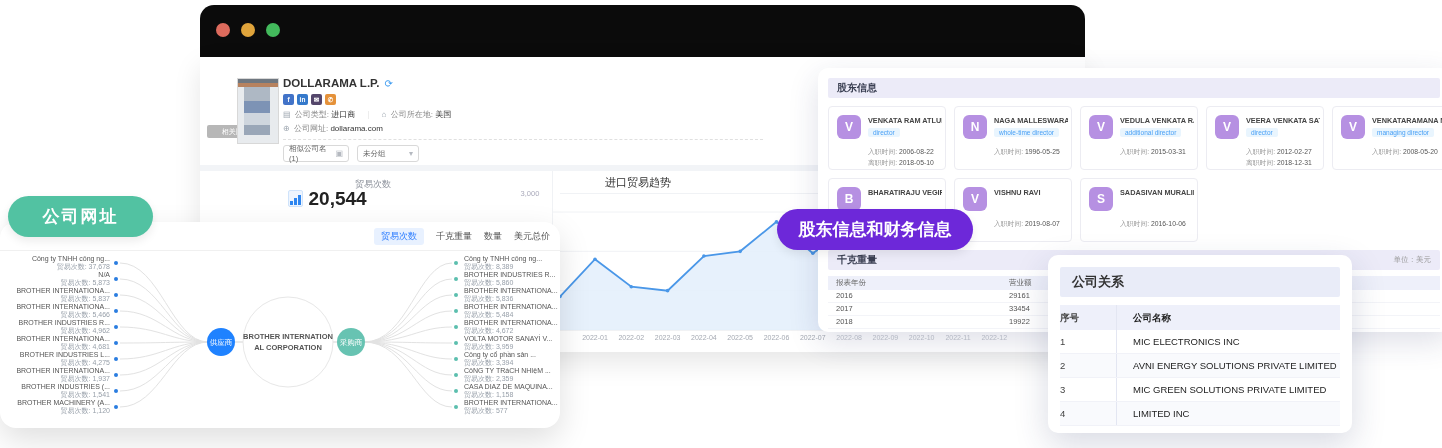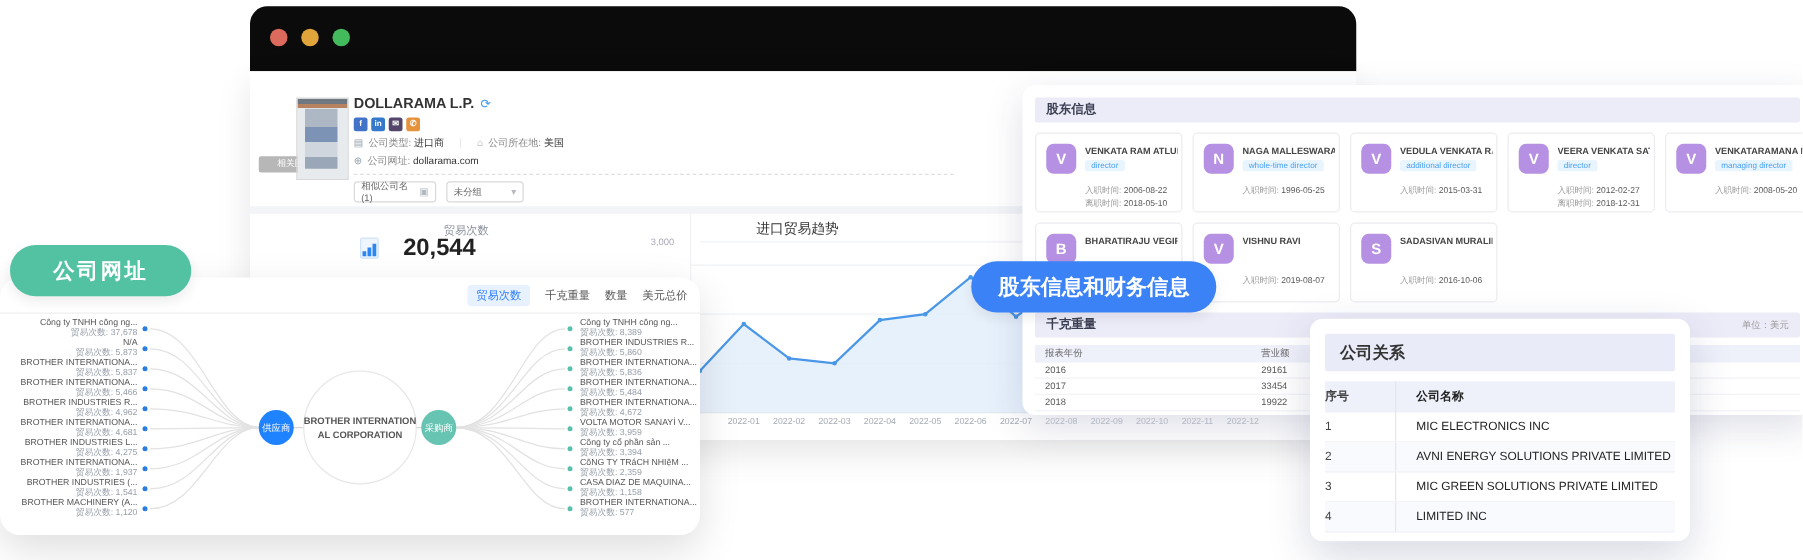--- a/index.html
+++ b/index.html
@@ -32,21 +32,21 @@
   .selbox{top:88px;height:17px;border:1px solid #d9d9d9;border-radius:3px;font-size:7.5px;color:#666;
           display:flex;align-items:center;justify-content:space-between;padding:0 5px;box-sizing:border-box;background:#fff;}
   #sel1{left:83px;width:66px;justify-content:flex-end;} #sel2{left:157px;width:62px;}
   .selic{color:#b5b9c0;font-size:8px;margin-left:4px;}
 
   #hband{left:0;top:108px;width:885px;height:6px;background:#f2f4f7;}
   #vdiv{left:352px;top:114px;width:1px;height:181px;background:#f0f2f5;}
 
   
   #statlbl{left:118px;top:121px;width:110px;text-align:center;font-size:9px;color:#8a8f99;}
-  #statrow{left:88px;top:133px;display:flex;align-items:flex-end;gap:20px;}
+  #statrow{left:88px;top:133px;display:flex;align-items:flex-end;gap:6px;}
   #bars{display:flex;align-items:flex-end;gap:1.5px;height:13px;padding:1px;border:1px solid #cfe3fb;border-radius:2px;background:#eef5fe;}
   #bars i{display:block;width:2.5px;background:#2e86f0;}
   #statval{font-size:19px;font-weight:bold;color:#222;line-height:17px;}
 
   
   #charttitle{left:405px;top:118px;font-size:11px;color:#333;}
   #titlediv{left:360px;top:136px;width:525px;height:1px;background:#f0f2f5;}
   #ylab{left:312px;top:132px;width:36px;text-align:center;font-size:7.5px;color:#aab;}
   #chartsvg{left:352px;top:140px;}
   .xt{position:absolute;top:277px;width:36px;text-align:center;font-size:7px;color:#a5aab3;}
@@ -95,21 +95,21 @@
   #scdiv{position:absolute;left:0;top:28px;width:560px;height:1px;background:#f0f0f0;}
   .sc-item{position:absolute;font-size:7px;line-height:8px;white-space:nowrap;}
   .sc-item .n{color:#555;} .sc-item .c{color:#98a0aa;}
   .sc-left{right:450px;text-align:right;}
   .sc-right{left:464px;text-align:left;}
 
   
   .pill{z-index:6;color:#fff;font-weight:bold;text-align:center;border-radius:21px;
         box-shadow:0 4px 10px rgba(0,0,0,.08);}
   #pill-trend{left:437px;top:122px;width:220px;height:40px;line-height:40px;font-size:19px;background:#1f7bfe;letter-spacing:1px;}
-  #pill-share{left:777px;top:209px;width:196px;height:41px;line-height:41px;font-size:17px;background:#3b82f6;}
+  #pill-share{left:777px;top:209px;width:196px;height:41px;line-height:41px;font-size:17px;background:#6d28d9;}
   #pill-supply{left:8px;top:196px;width:145px;height:41px;line-height:41px;font-size:17px;background:#52c2a2;letter-spacing:2px;}
 </style>
 </head>
 <body>
 
 <div id="stage">
 
   <div id="win" class="abs">
     <div id="titlebar" class="abs">
       <span class="dot" style="left:16px;background:#dd6b5d"></span>

